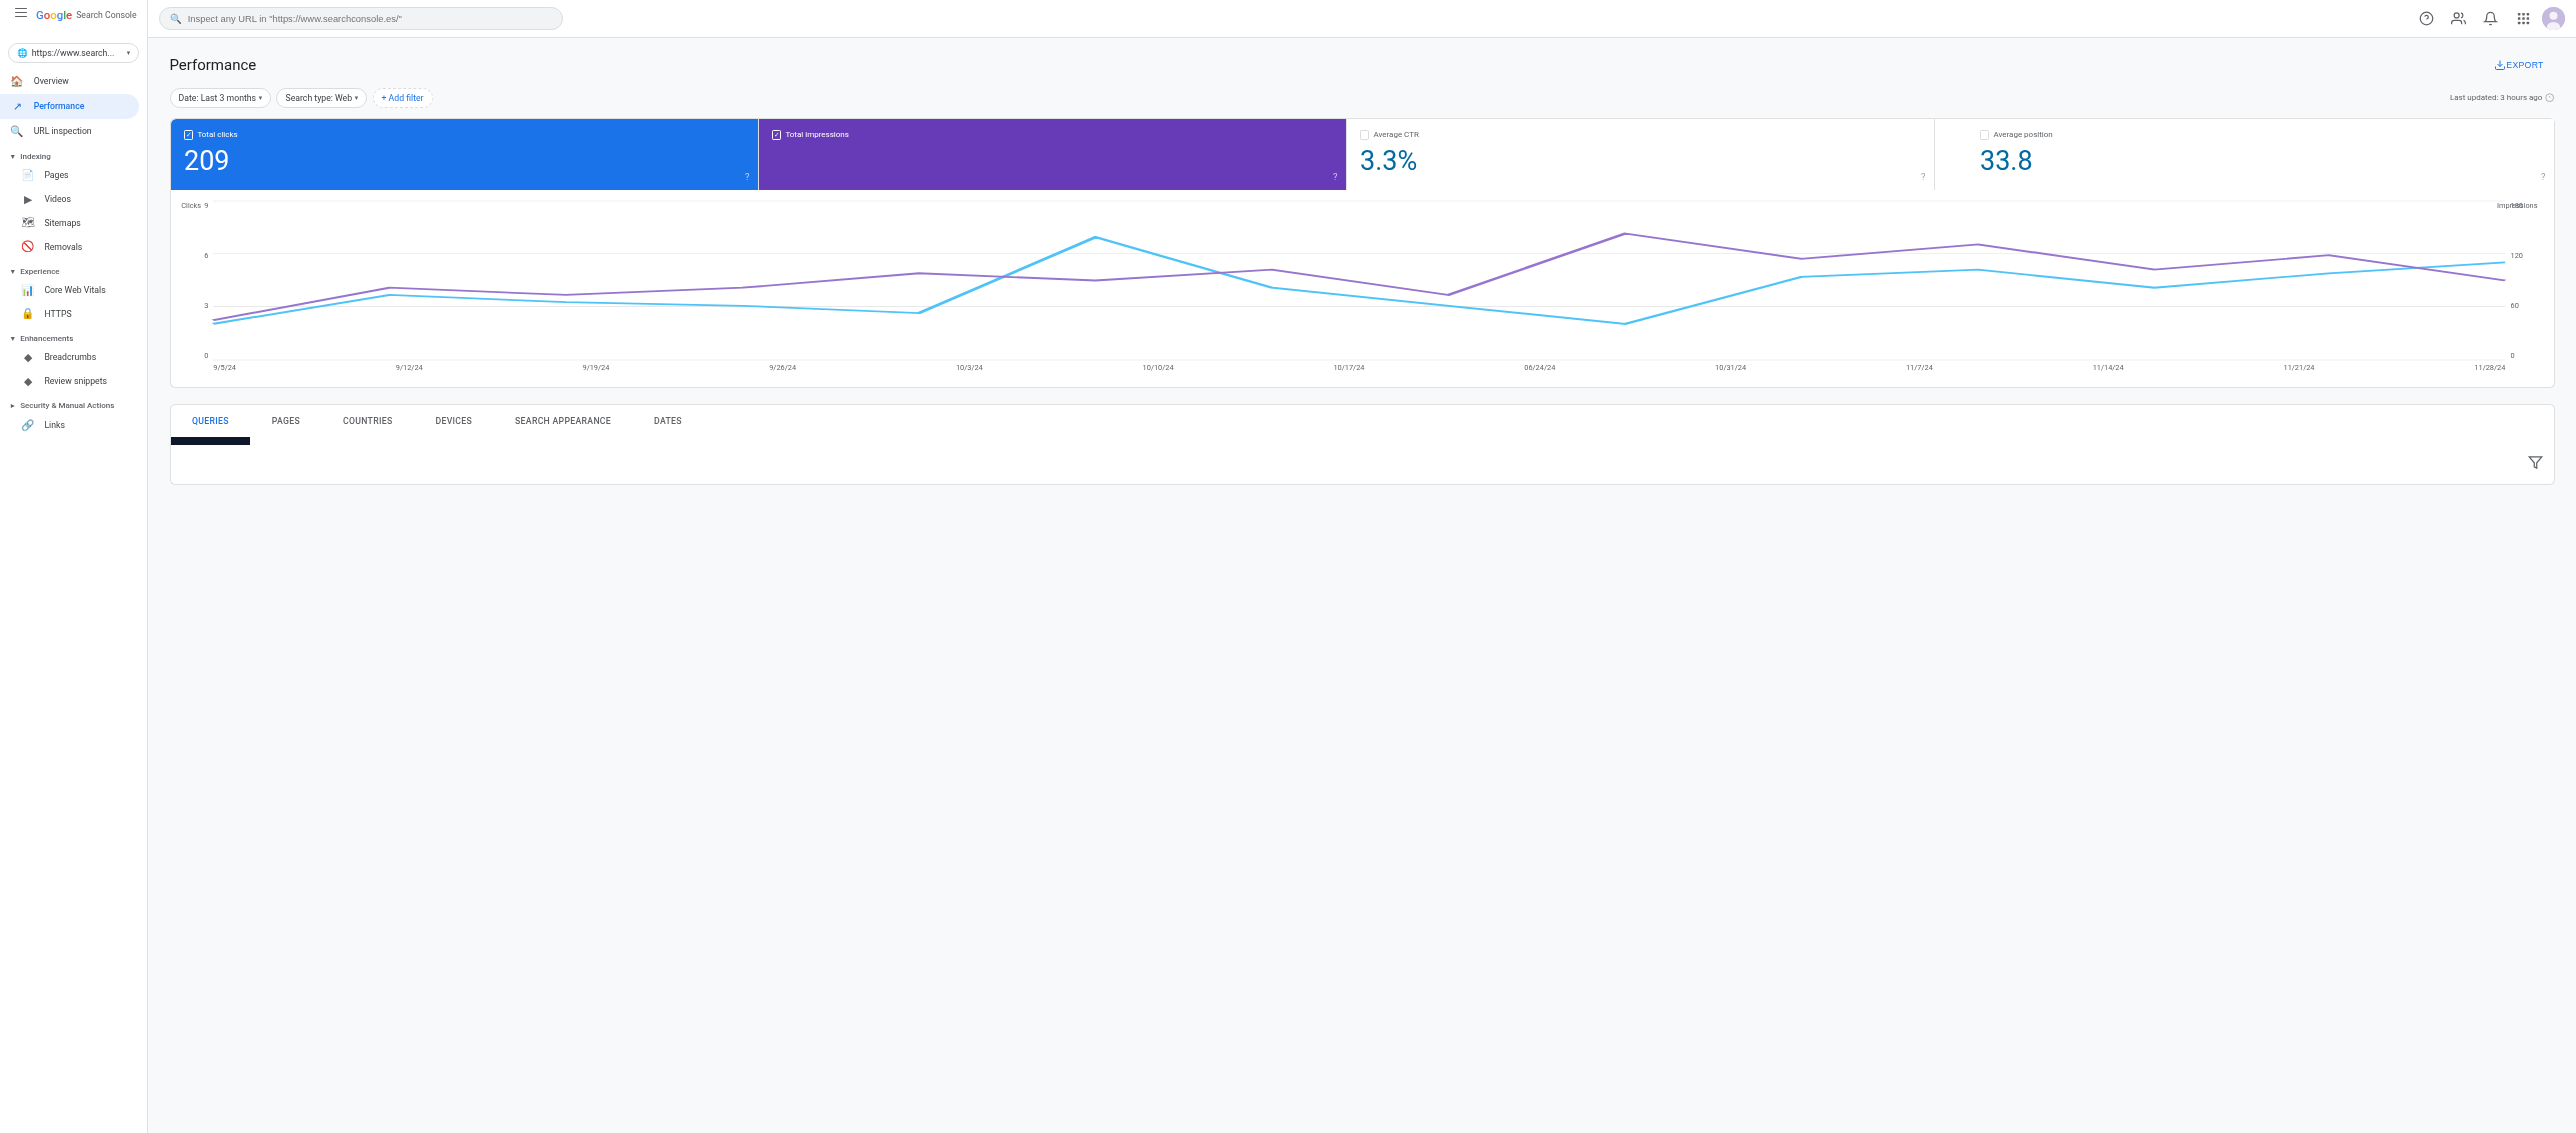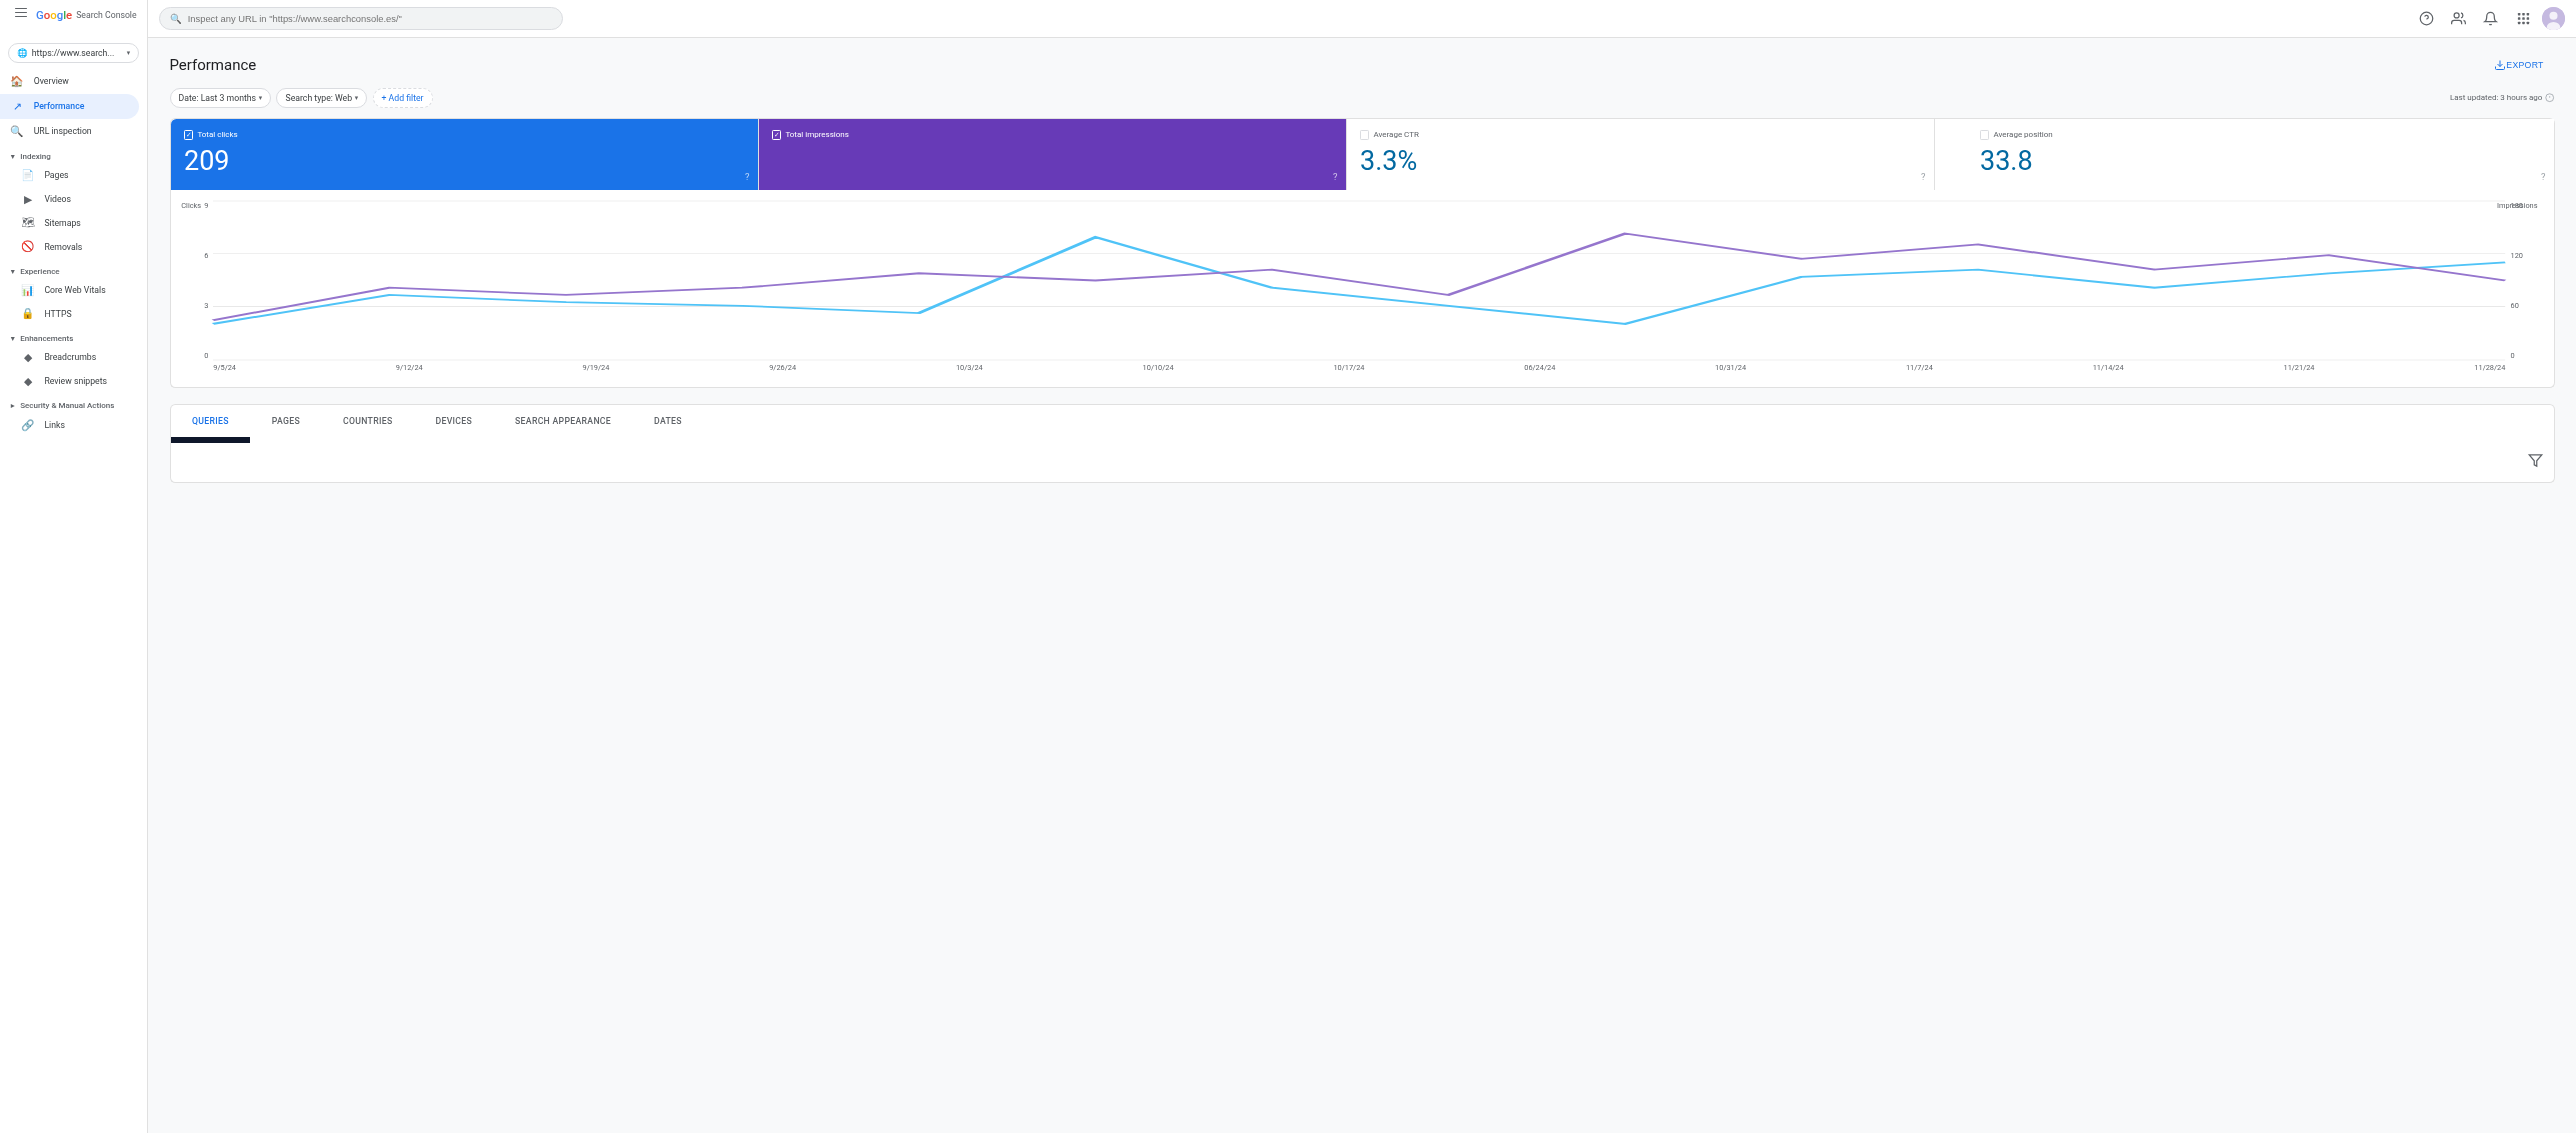--- a/index.html
+++ b/index.html
@@ -360,21 +360,21 @@
       font-weight: 500;
       color: #5f6368;
       cursor: pointer;
       border-bottom: 2px solid transparent;
       letter-spacing: 0.3px;
       text-transform: uppercase;
       text-align: center;
     }
     .tab.active {
       color: #1a73e8;
-      border-bottom: 6px solid #0f172a;
+      border-bottom: 8px solid #0f172a;
     }
     .tab-content-area {
       background: #fff;
       border: 0.7px solid #e0e0e0;
       border-top: none;
       border-radius: 0 0 5.4px 5.4px;
       min-height: 40px;
       display: flex;
       align-items: center;
       justify-content: flex-end;

